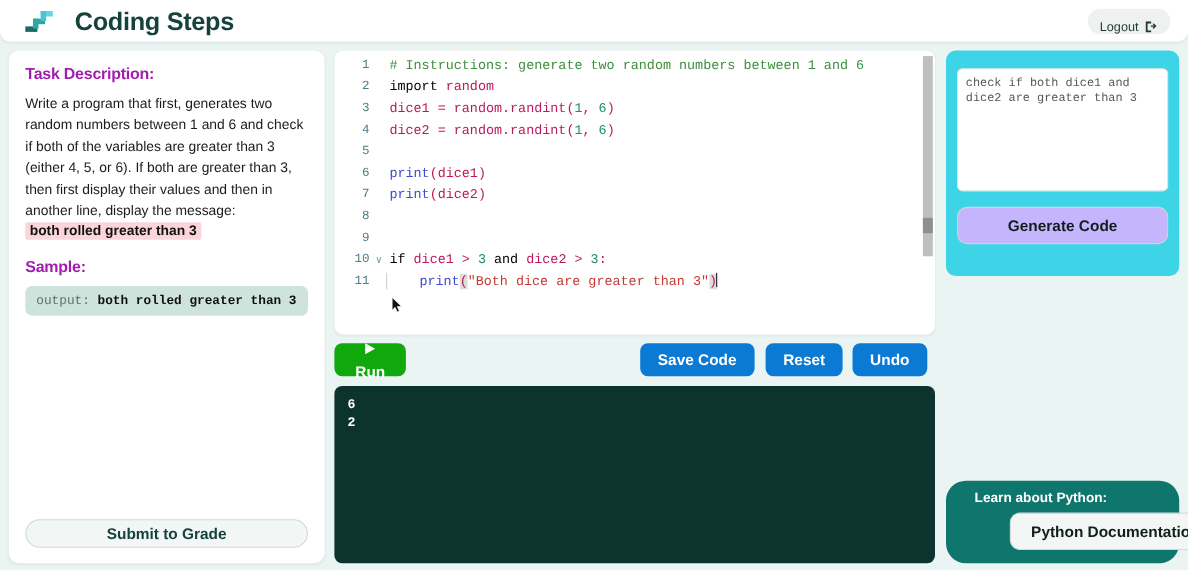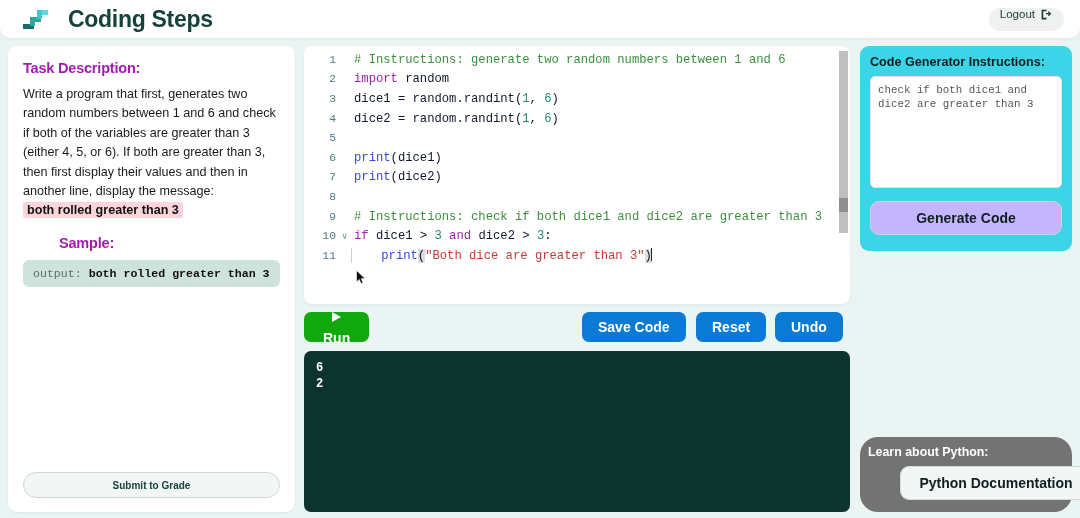--- a/index.html
+++ b/index.html
@@ -21,21 +21,21 @@
   }
   #logo-icon { margin-left: 22px; width: 34px; height: 26px; display: block; }
   #app-title {
     margin-left: 12px; font-size: 23px; font-weight: bold;
     color: #16423c; letter-spacing: -0.3px;
   }
   #logout-btn {
     position: absolute; right: 16px; top: 8px;
     height: 23px; padding: 0 11px;
     background: #eef1f0; border: none; border-radius: 12px;
-    display: flex; align-items: flex-start; gap: 5px;
+    display: flex; align-items: flex-end; gap: 5px;
     font-size: 11.5px; color: #1d3b35; font-family: "Liberation Sans", sans-serif;
     cursor: pointer;
   }
   #logout-btn .lo-label { font-weight: 400; }
 
   
   #left-panel {
     position: absolute; left: 8px; top: 46px; width: 287px; height: 466px;
     background: #ffffff; border-radius: 9px;
     box-shadow: 0 1px 3px rgba(0,0,0,0.06);
@@ -46,32 +46,32 @@
     letter-spacing: -0.2px;
   }
   #task-text {
     margin-top: 9px; font-size: 12.6px; line-height: 19.4px;
     color: #1b1b1b;
   }
   .hl {
     background: #fbd5da; font-weight: bold; color: #111;
     padding: 1px 4px; border-radius: 2px; white-space: nowrap;
   }
-  #sample-h { margin-top: 14px; margin-left: 36px; }
+  #sample-h { margin-top: 14px; }
   #sample-box {
     margin-top: 9px; background: #cfe3dd; border-radius: 6px;
     padding: 7px 10px; font-family: "Liberation Mono", monospace;
     font-size: 11.6px; color: #111; white-space: nowrap; overflow: hidden;
   }
   #sample-box .smp-label { color: #5d6f6b; }
   #sample-box .smp-val { font-weight: bold; color: #101010; }
   #submit-btn {
     position: absolute; left: 15px; bottom: 14px; width: 257px; height: 26px;
     background: #f2f6f5; border: 1px solid #cfdad7; border-radius: 13px;
-    font-size: 10px; font-weight: bold; color: #16423c;
+    font-size: 14px; font-weight: bold; color: #16423c;
     font-family: "Liberation Sans", sans-serif; cursor: pointer;
   }
 
   
   #editor-card {
     position: absolute; left: 304px; top: 46px; width: 546px; height: 258px;
     background: #ffffff; border-radius: 8px; overflow: hidden;
     box-shadow: 0 1px 3px rgba(0,0,0,0.06);
   }
   #code-area {
@@ -81,25 +81,25 @@
   }
   .cl { display: flex; height: 19.6px; align-items: center; }
   .ln {
     width: 34px; text-align: right; color: #4d7d86;
     font-size: 11.4px; flex: none; padding-right: 2px;
   }
   .fold { width: 13px; flex: none; color: #7c9aa0; font-size: 9.5px; text-align: center; }
   .ctext { white-space: pre; padding-left: 3px; color: #1a1a1a; }
   .ind-guide { border-left: 1px solid #d0d0d0; padding-left: 0; }
   .c-com { color: #3c8f3c; }
-  .c-kw  { color: #a21caf; }
+  .c-kw  { color: #000000; }
   .c-fn  { color: #3b4ad0; }
   .c-num { color: #1f8a70; }
   .c-str { color: #c43a33; }
-  .c-op  { color: #0f172a; }
+  .c-op  { color: #be185d; }
   .caret {
     display: inline-block; width: 1px; height: 13px; background: #222;
     vertical-align: -2px; margin-left: -1px;
   }
   .paren-match { background: #dcdcdc; }
   #editor-scrollbar {
     position: absolute; right: 1px; top: 2px; width: 9px; height: 254px;
     background: transparent;
   }
   #editor-thumb {
@@ -161,21 +161,21 @@
     resize: none; overflow: hidden;
   }
   #generate-btn {
     margin-top: 9px; width: 192px; height: 34px;
     background: #c4b5fd; border: 1px solid #ccd6d4; border-radius: 9px;
     font-size: 14px; font-weight: bold; color: #0e1f1d;
     font-family: "Liberation Sans", sans-serif; cursor: pointer;
   }
   #learn-panel {
     position: absolute; left: 860px; top: 437px; width: 212px; height: 75px;
-    background: #737373; border-radius: 18px; padding: 8px 8px;
+    background: #0f766e; border-radius: 18px; padding: 8px 26px;
   }
   #learn-title { font-size: 12.4px; font-weight: bold; color: #ffffff; }
   #pydoc-btn {
     margin-top: 7px; width: 192px; height: 34px;
     background: #f2f6f5; border: 1px solid #d3dcda; border-radius: 9px;
     font-size: 14px; font-weight: bold; color: #0e1f1d;
     font-family: "Liberation Sans", sans-serif; cursor: pointer; margin-left: 32px;
   }
 
   
@@ -263,21 +263,20 @@
 
       <div class="cl">
         <span class="ln">8</span>
         <span class="fold"></span>
         <span class="ctext"></span>
       </div>
 
       <div class="cl">
         <span class="ln">9</span>
         <span class="fold"></span>
-        <span class="ctext c-com"># Instructions: check if both dice1 and dice2 are greater than 3</span>
       </div>
 
       <div class="cl">
         <span class="ln">10</span>
         <span class="fold">∨</span>
         <span class="ctext"><span class="c-kw">if</span><span class="c-op"> dice1 &gt; </span><span class="c-num">3</span><span class="c-kw"> and</span><span class="c-op"> dice2 &gt; </span><span class="c-num">3</span><span class="c-op">:</span></span>
       </div>
 
       <div class="cl">
         <span class="ln">11</span>
@@ -301,21 +300,20 @@
     <button id="reset-btn" class="blue-btn">Reset</button>
     <button id="undo-btn" class="blue-btn">Undo</button>
   </div>
 
   <div id="console">
     <div>6</div>
     <div>2</div>
   </div>
 
   <div id="gen-panel">
-    <div id="gen-title">Code Generator Instructions:</div>
     <textarea id="gen-textarea" placeholder="" style="">check if both dice1 and dice2 are greater than 3</textarea>
     <button id="generate-btn">Generate Code</button>
   </div>
 
   <div id="learn-panel">
     <div id="learn-title">Learn about Python:</div>
     <button id="pydoc-btn">Python Documentation</button>
   </div>
 
   <svg id="mouse-pointer" width="11" height="16" viewBox="0 0 11 16">

